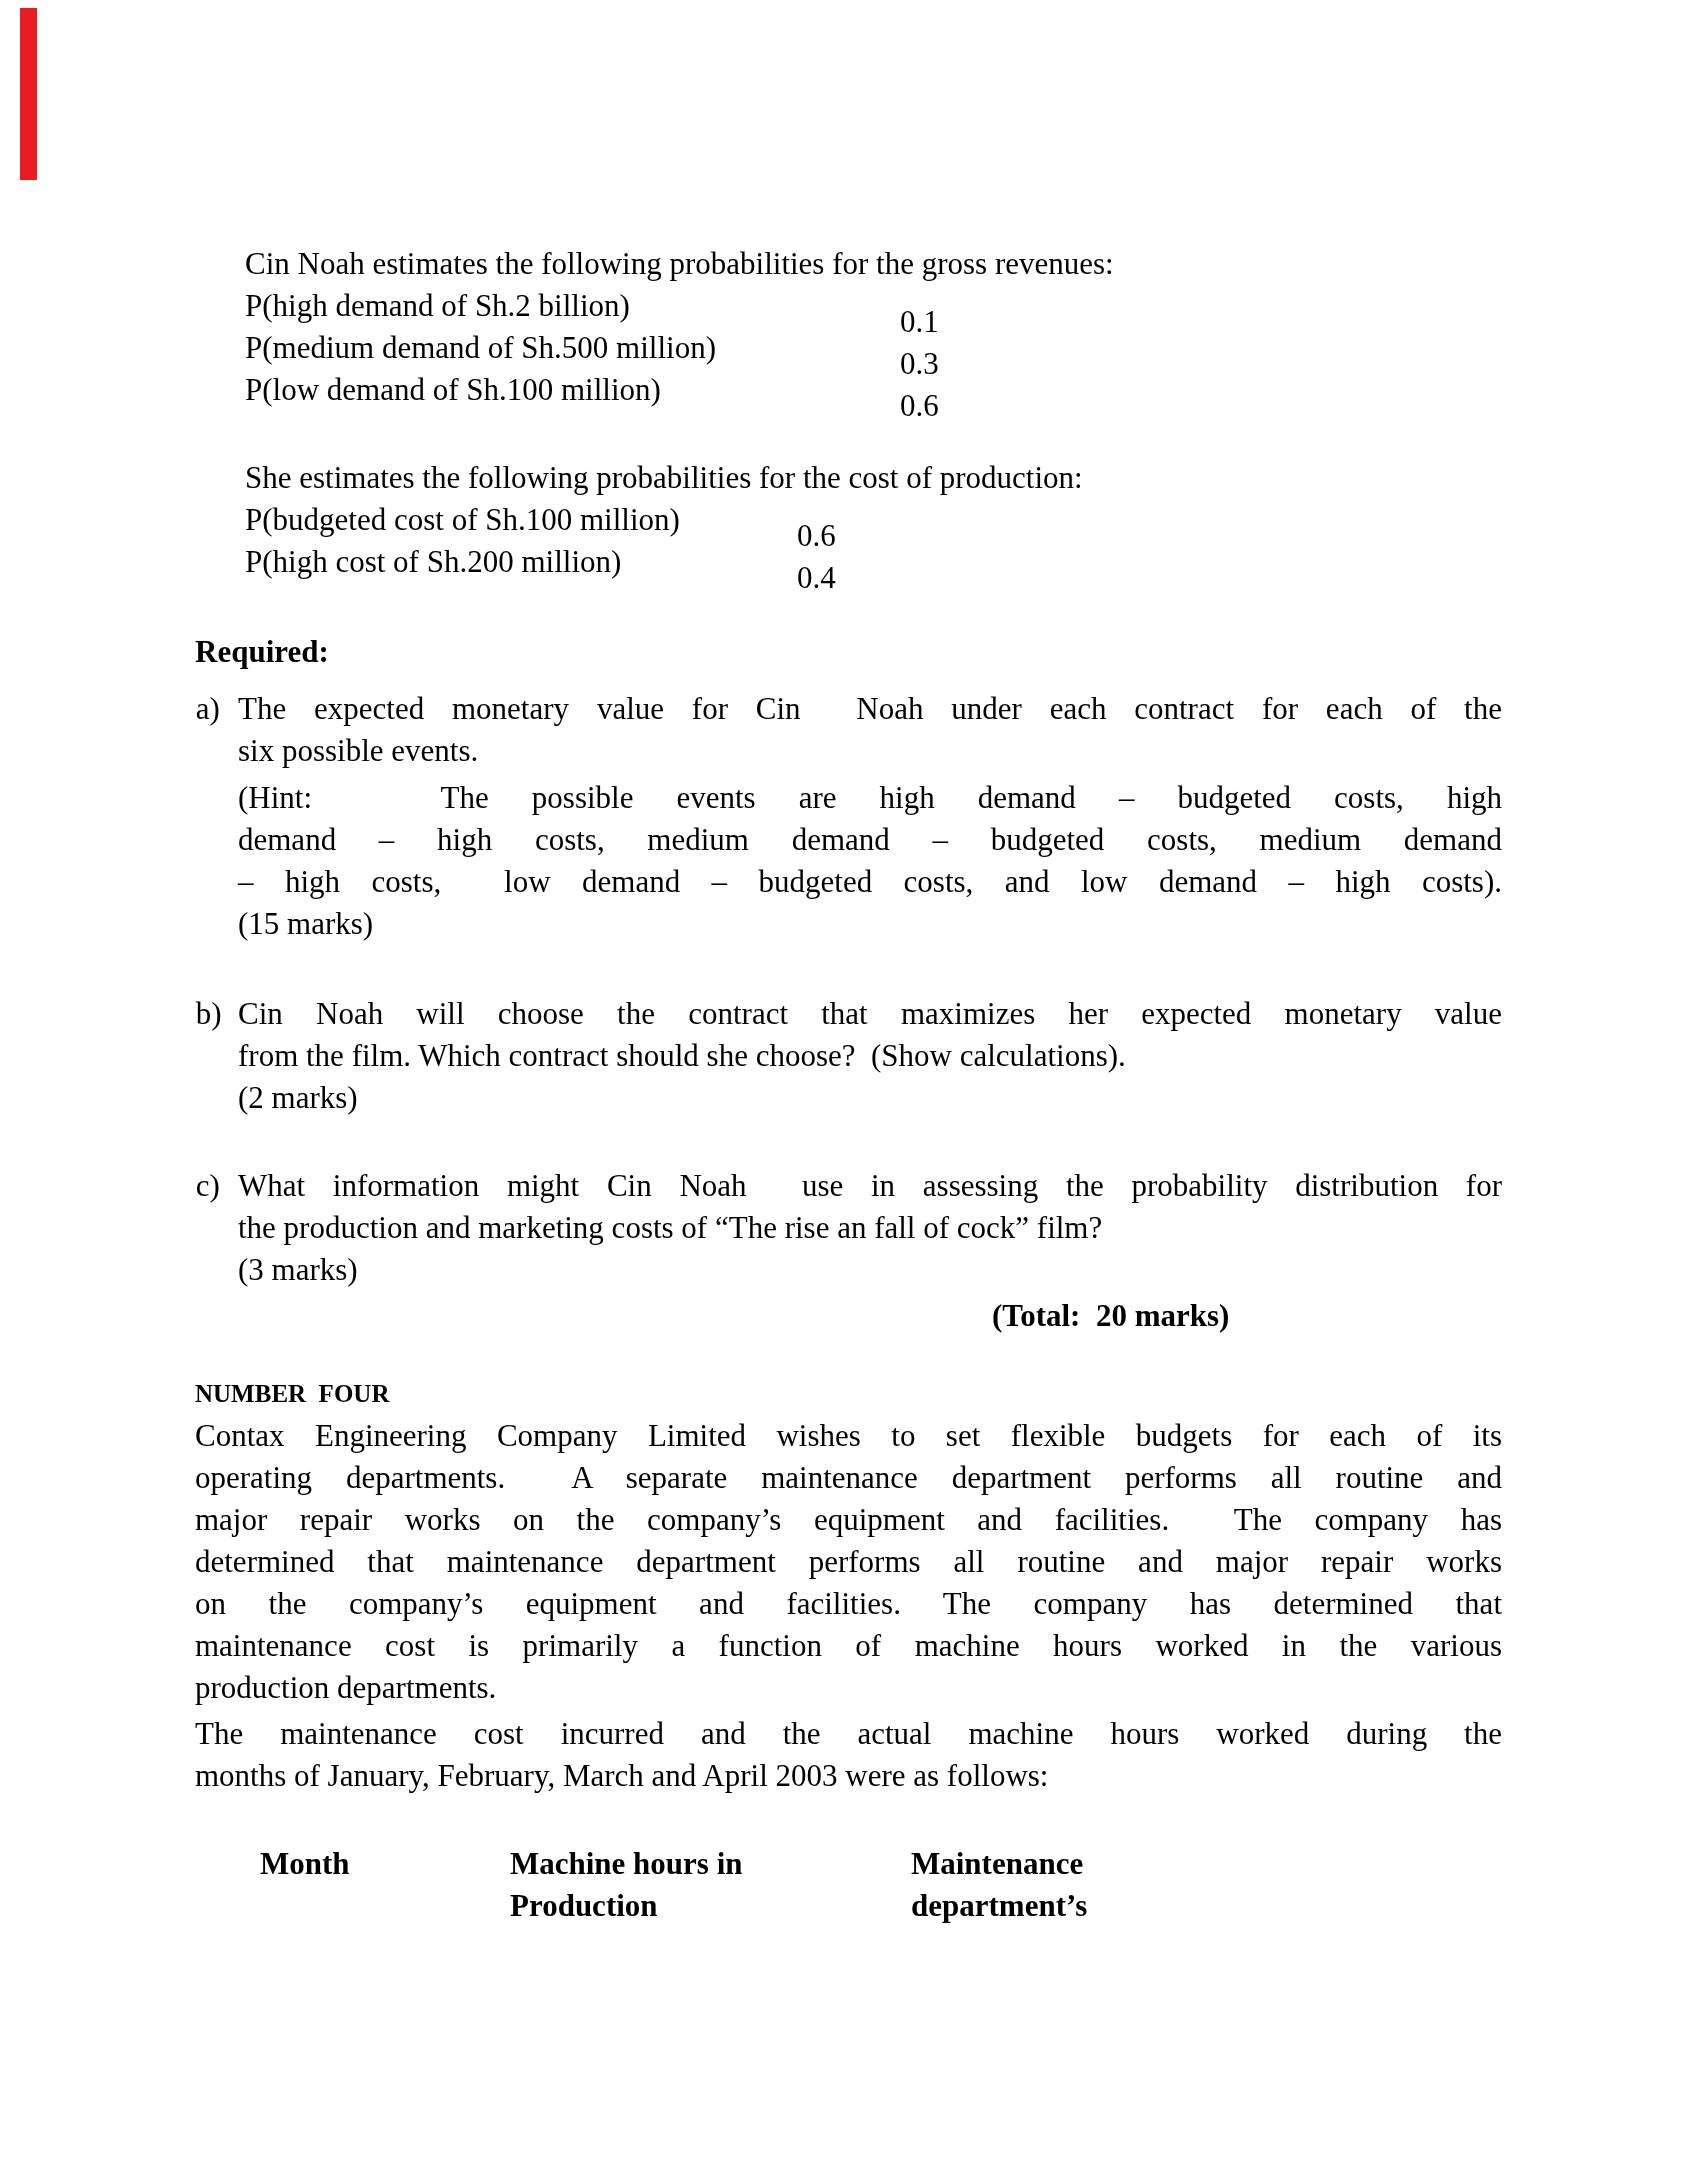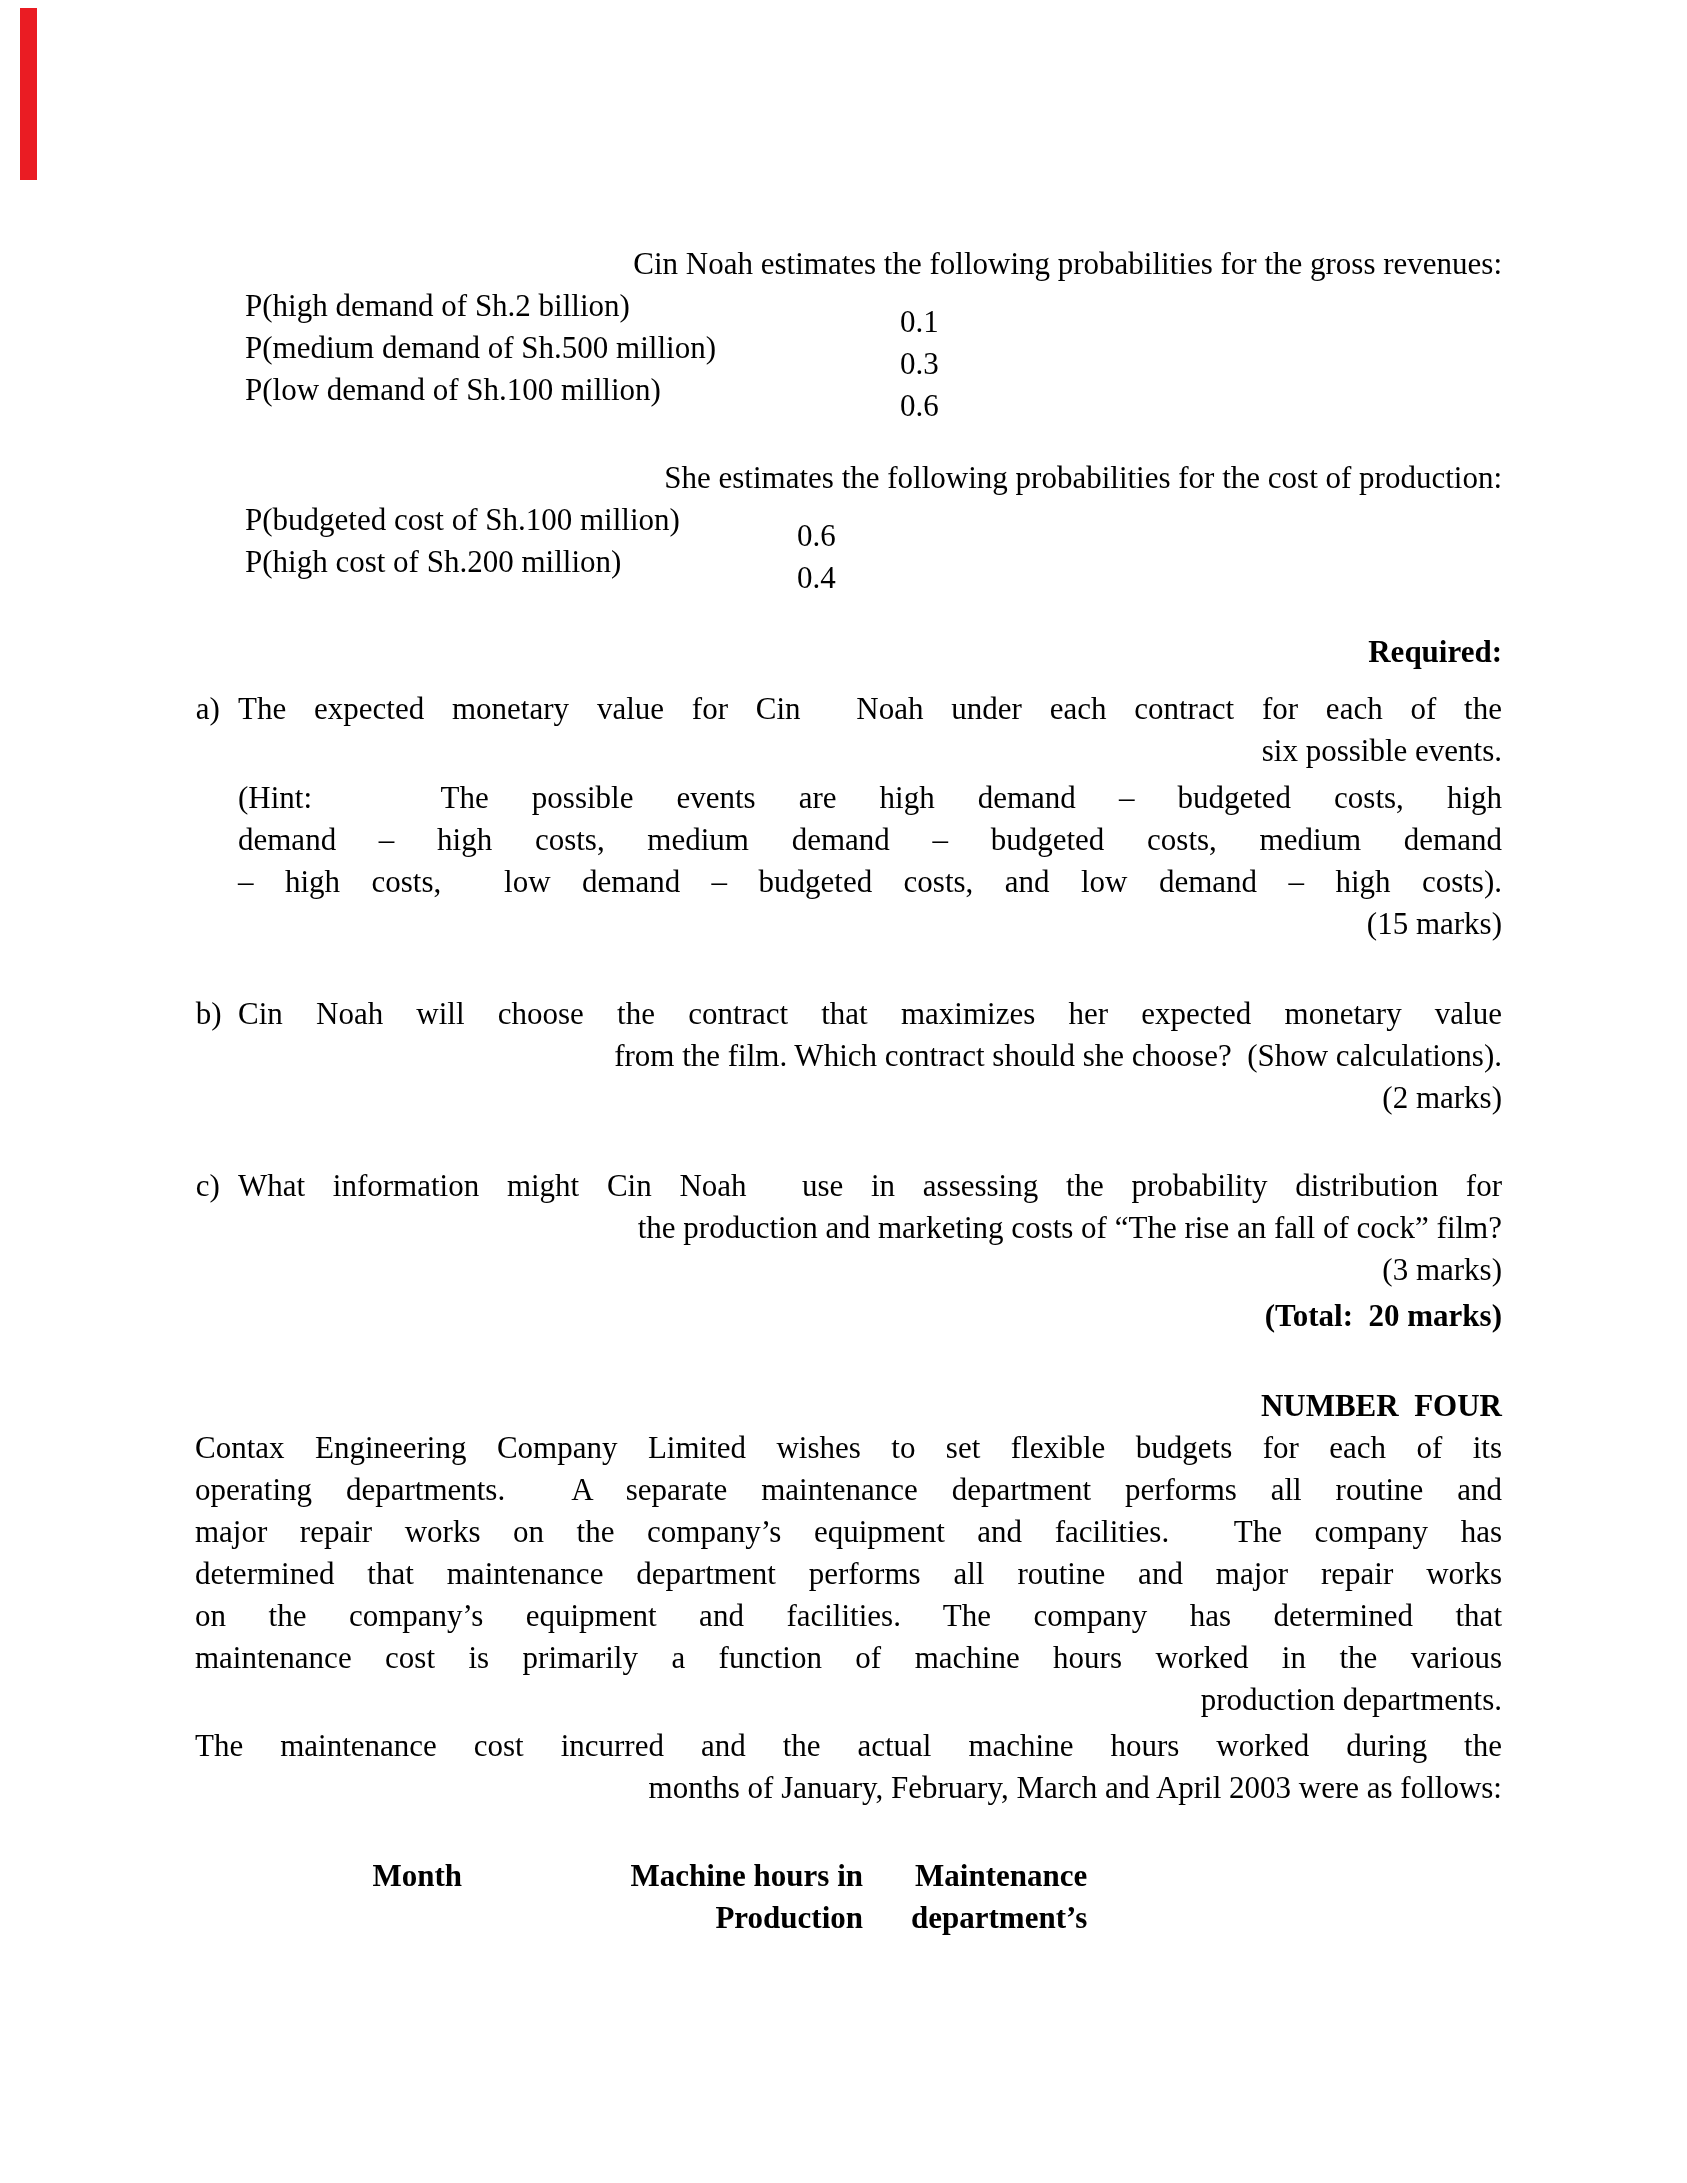--- a/index.html
+++ b/index.html
@@ -17,40 +17,40 @@
     overflow: hidden;
   }
   .red-bar {
     position: absolute;
     left: 20px;
     top: 8px;
     width: 17px;
     height: 172px;
     background: #ea1c23;
   }
-  .t { white-space: pre-wrap; text-align: right; }
+  .t { white-space: pre-wrap; }
   .jl { text-align: justify; text-align-last: justify; }
   .prob-block { margin-left: 50px; }
   .prob-block.cost { margin-top: 46px; }
   .prow { position: relative; }
   .prow .val { position: absolute; top: 16px; }
   .prob-block.gross .val { left: 655px; }
   .prob-block.cost  .val { left: 552px; }
   .required { margin-top: 48px; font-weight: bold; }
   .item { position: relative; padding-left: 43px; }
   .item .marker { position: absolute; left: 0.7px; top: 0; }
   .item-a { margin-top: 15px; }
   .hint { margin-top: 5.3px; font-weight: normal; }
   .item-b { margin-top: 48px; }
   .item-c { margin-top: 46px; }
   .total-line { margin-top: 4px; margin-left: 797px; font-weight: bold; }
   .section-heading {
-    margin-top: 48px;
+    margin-top: 36px;
     font-weight: bold;
-    font-size: 31px;
+    font-size: 25px;
     line-height: 42px;
   }
   .para1 { }
   .para2 { margin-top: 3.3px; }
   .thead { display: flex; margin-left: 65px; margin-top: 46px; font-weight: bold; gap: 48px; }
   .thead .c1 { width: 202px; flex: 0 0 auto; }
   .thead .c2 { width: 353px; flex: 0 0 auto; }
   .thead .c3 { flex: 0 0 auto; }
 </style>
 </head>

